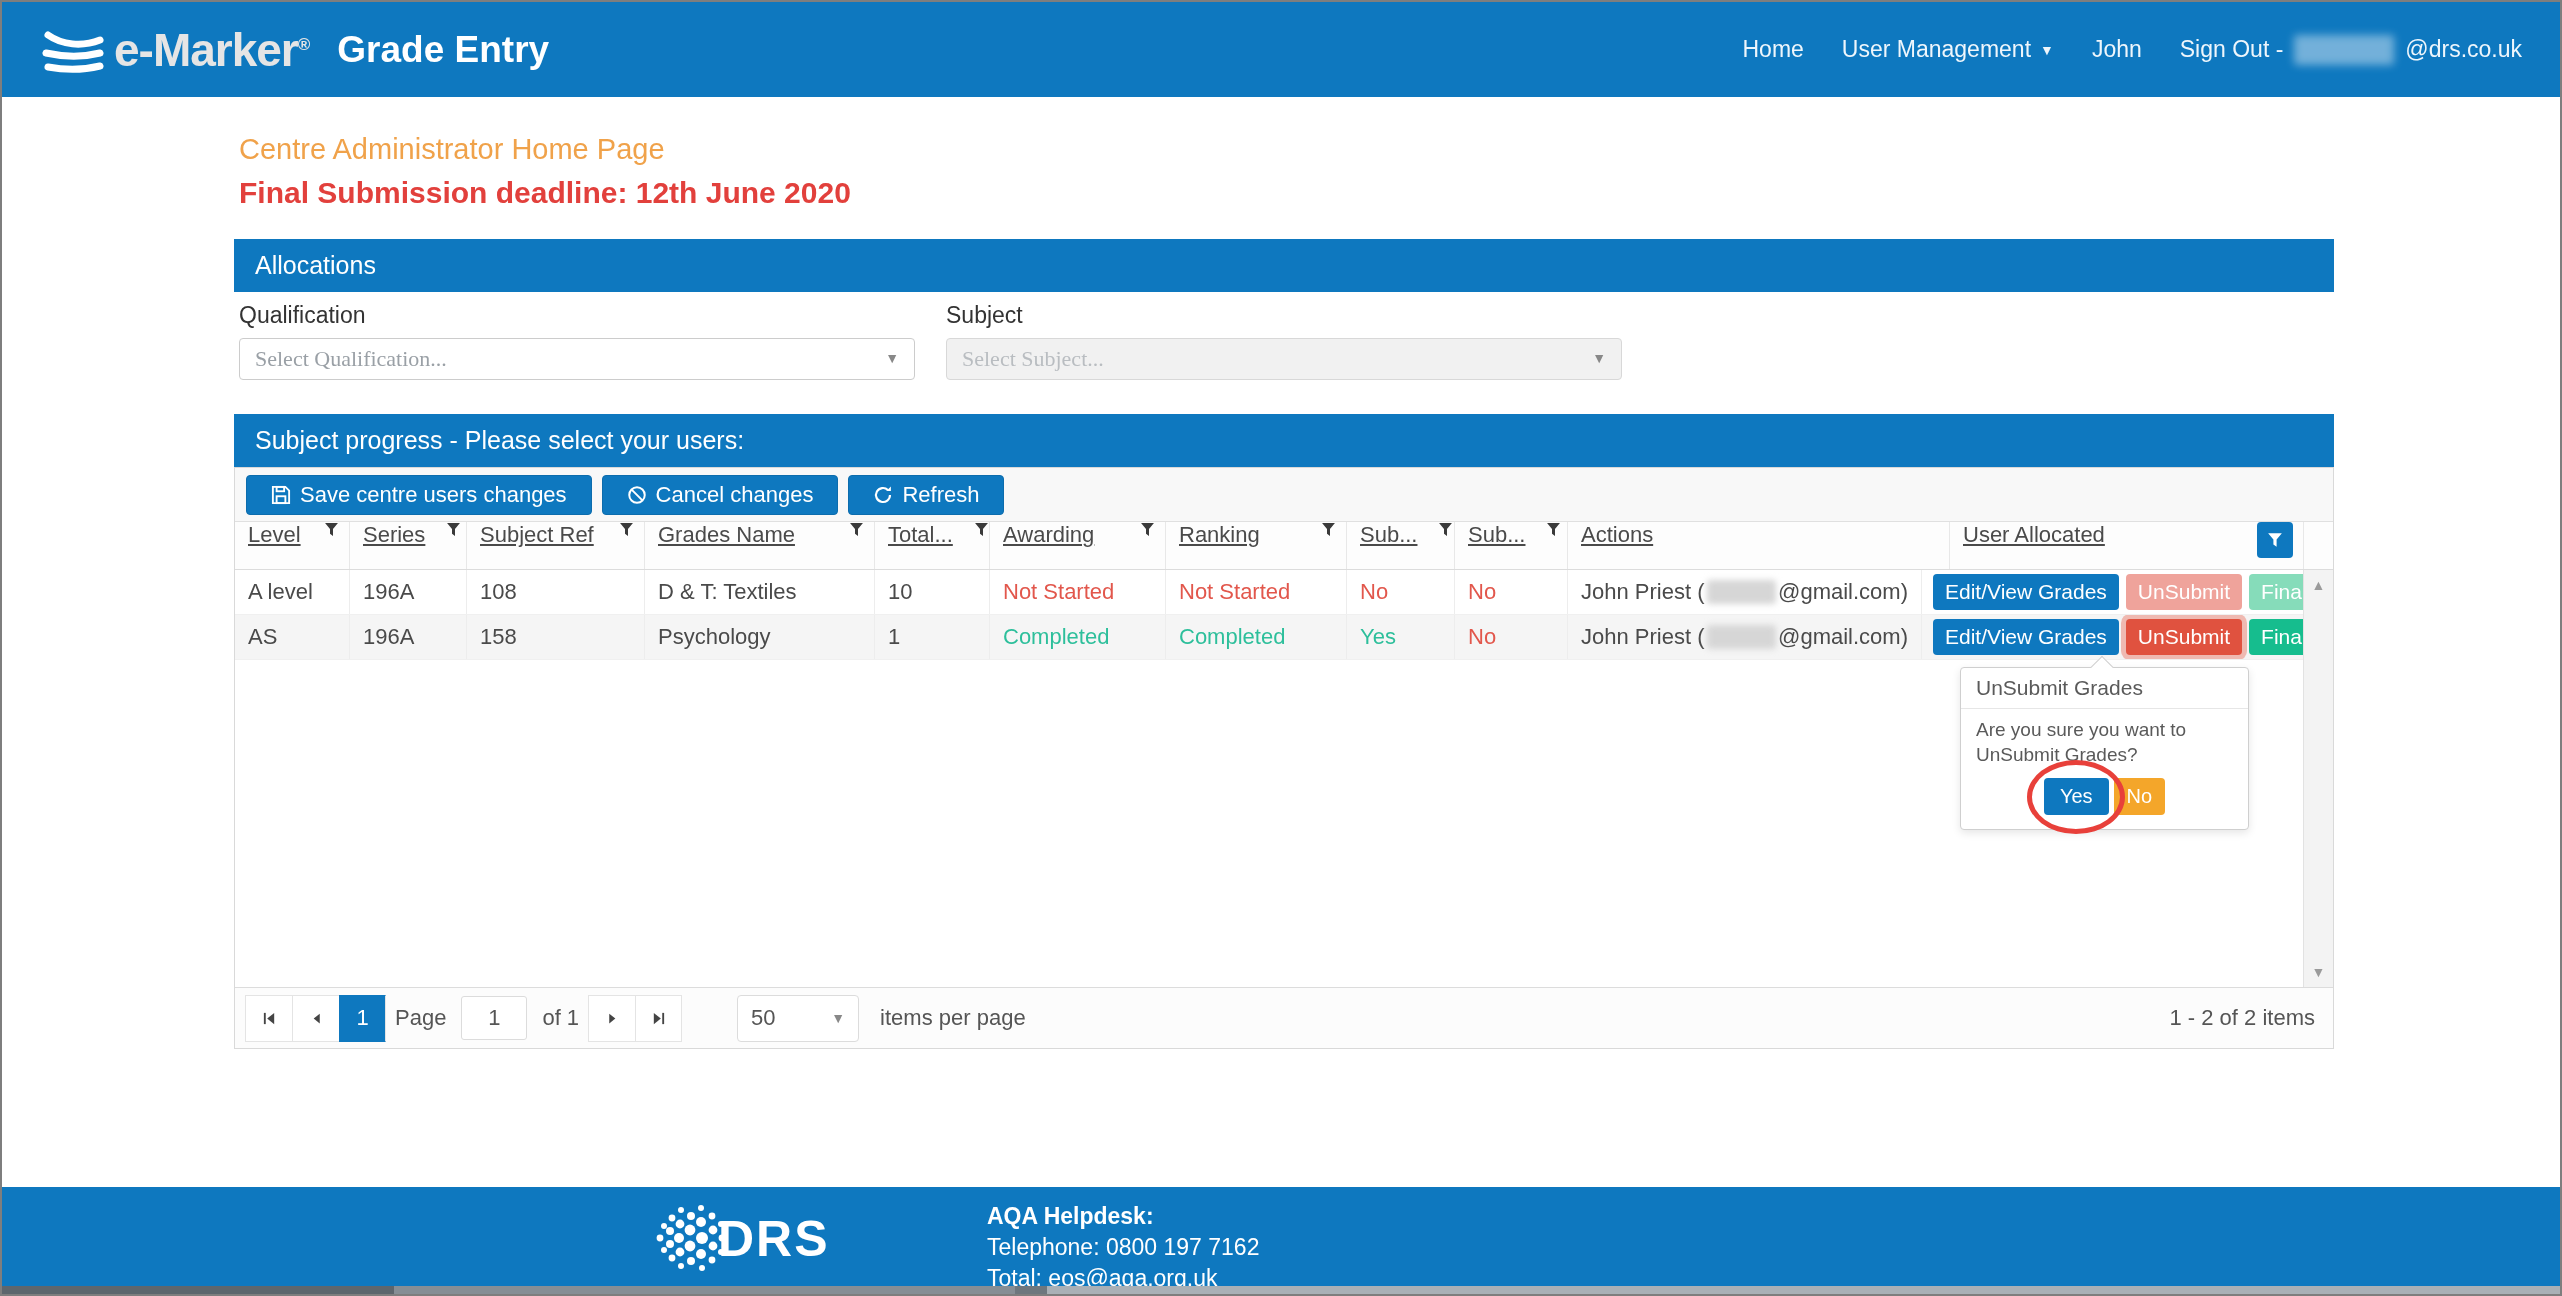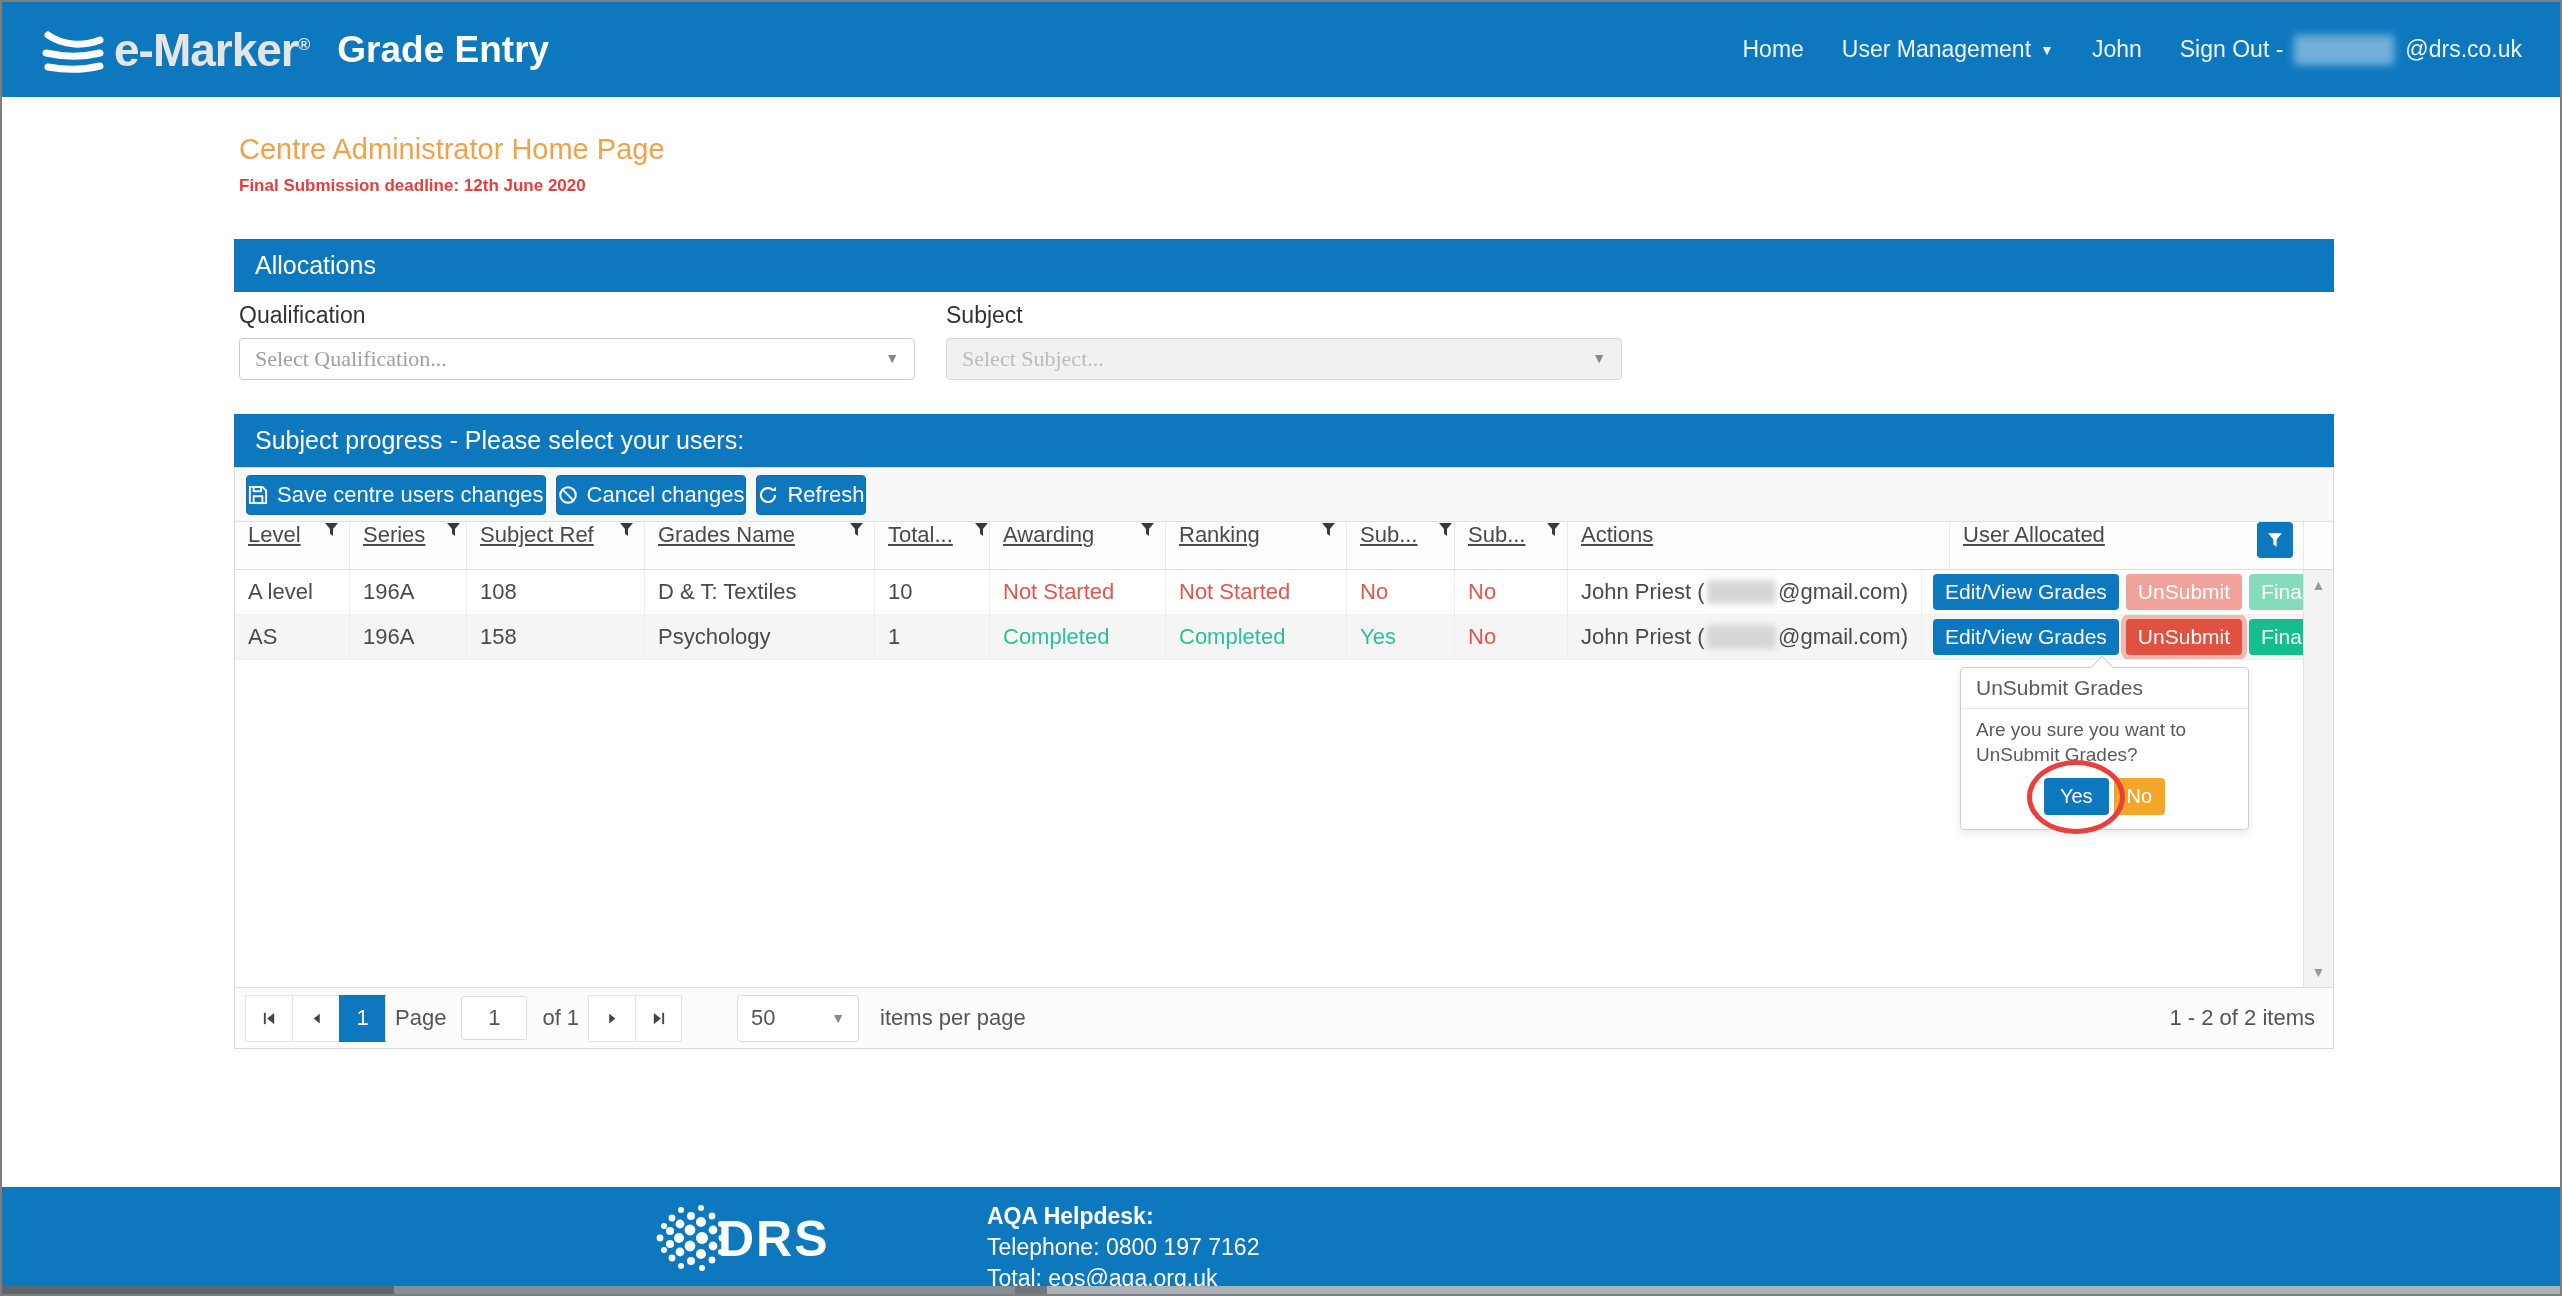--- a/index.html
+++ b/index.html
@@ -19,42 +19,42 @@
   .topnav { margin-left:auto; display:flex; align-items:center; gap:38px; }
   .topnav .navlink { color:#eef6fc; font-size:23px; display:flex; align-items:center; gap:9px;
                      text-decoration:none; cursor:pointer; white-space:nowrap; }
   .caret { font-size:14px; }
   .redact { display:inline-block; border-radius:3px; }
   .redact-blue { width:100px; height:30px; background:rgba(255,255,255,.42); filter:blur(4px); margin:0 2px; }
   .redact-gray { width:92px; height:24px; background:#d6d6d6; filter:blur(3px); margin:0 2px; vertical-align:middle; }
 
   
   .page-title { position:absolute; left:237px; top:131px; font-size:29px; color:#f0a24a; }
-  .deadline   { position:absolute; left:237px; top:174px; font-size:17px; font-weight:bold; color:#e2403c; }
+  .deadline   { position:absolute; left:237px; top:174px; font-size:30px; font-weight:bold; color:#e2403c; }
 
   
   .panel-head { height:53px; background:#0e78bf; color:#fff; font-size:25px;
                 display:flex; align-items:center; padding:0 21px; }
   .alloc { position:absolute; left:232px; top:237px; width:2100px; }
   .filters { display:flex; gap:31px; padding:7px 5px 0; }
   .filter { width:676px; }
   .filter-label { font-size:23px; color:#333; margin:3px 0 9px; }
   .select { height:42px; border:1px solid #ccc; border-radius:4px; background:#fff;
             display:flex; align-items:center; justify-content:space-between; padding:9px 15px;
             font-size:22px; color:#9aa0a6; cursor:pointer;font-family:Liberation Serif, serif; }
   .dd-arrow { color:#888; font-size:14px; }
   .select.disabled { background:#f1f1f1; color:#b9bdc1; border-color:#d8d8d8; }
 
   
   .gridpanel { position:absolute; left:232px; top:412px; width:2100px; }
   .grid { border:1px solid #d9d9d9; background:#fff; }
   .toolbar { height:54px; background:#f8f8f8; border-bottom:1px solid #e0e0e0;
              display:flex; align-items:center; gap:10px; padding:0 11px; }
   .btn { background:#0e78bf; color:#fff; border:1px solid #0c6cad; border-radius:4px; font-size:22px;
-         height:40px; display:flex; align-items:center; gap:9px; padding:0 1px; cursor:pointer; }
+         height:40px; display:flex; align-items:center; gap:9px; padding:0 24px; cursor:pointer; }
 
   .thead { display:flex; height:48px; border-bottom:1px solid #dcdcdc; background:#fdfdfd;
            font-size:22px; color:#4a4a4a; }
   .th { display:flex; align-items:flex-start; justify-content:space-between; gap:21px;
         padding:0 10px 0 13px; border-left:1px solid #e8e8e8; flex-shrink:0;
         white-space:nowrap; overflow:hidden;text-decoration:underline; }
   .th:first-child { border-left:none; }
   .funnel { flex-shrink:0; cursor:pointer; }
   .funnel-active { width:36px; height:36px; background:#0e78bf; border-radius:4px; flex-shrink:0;
                    display:flex; align-items:center; justify-content:center; cursor:pointer; }

